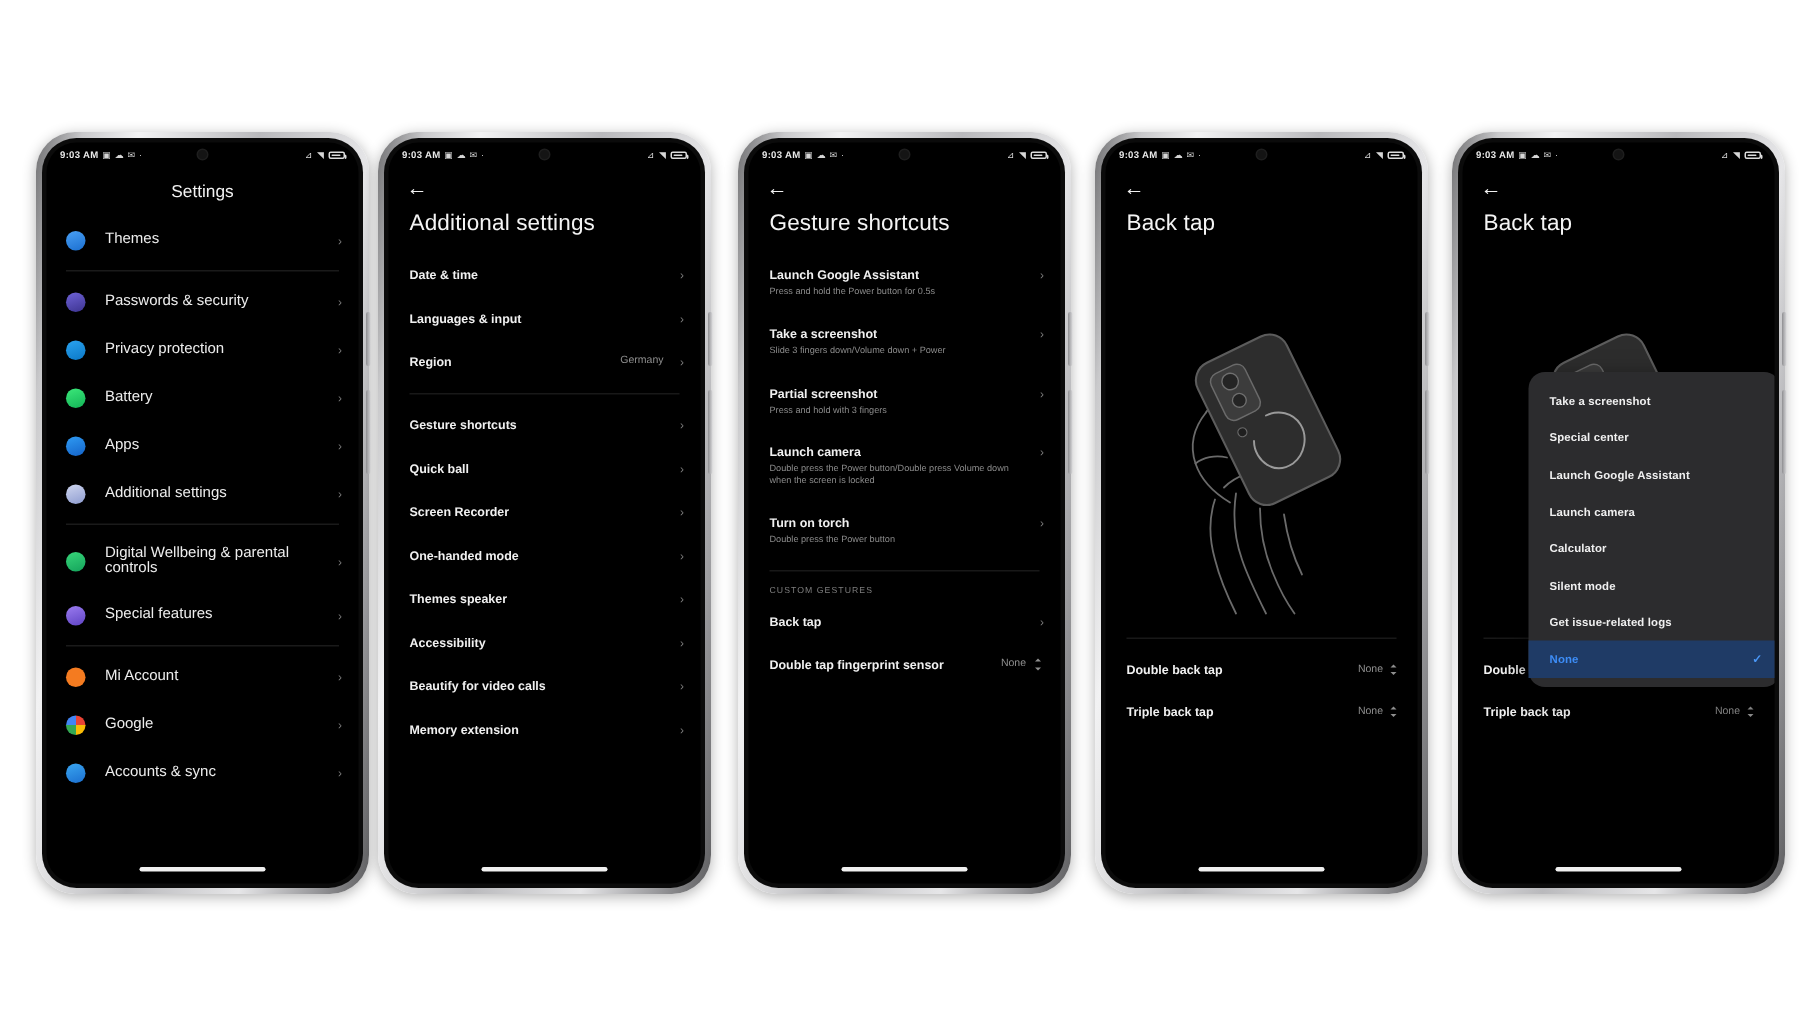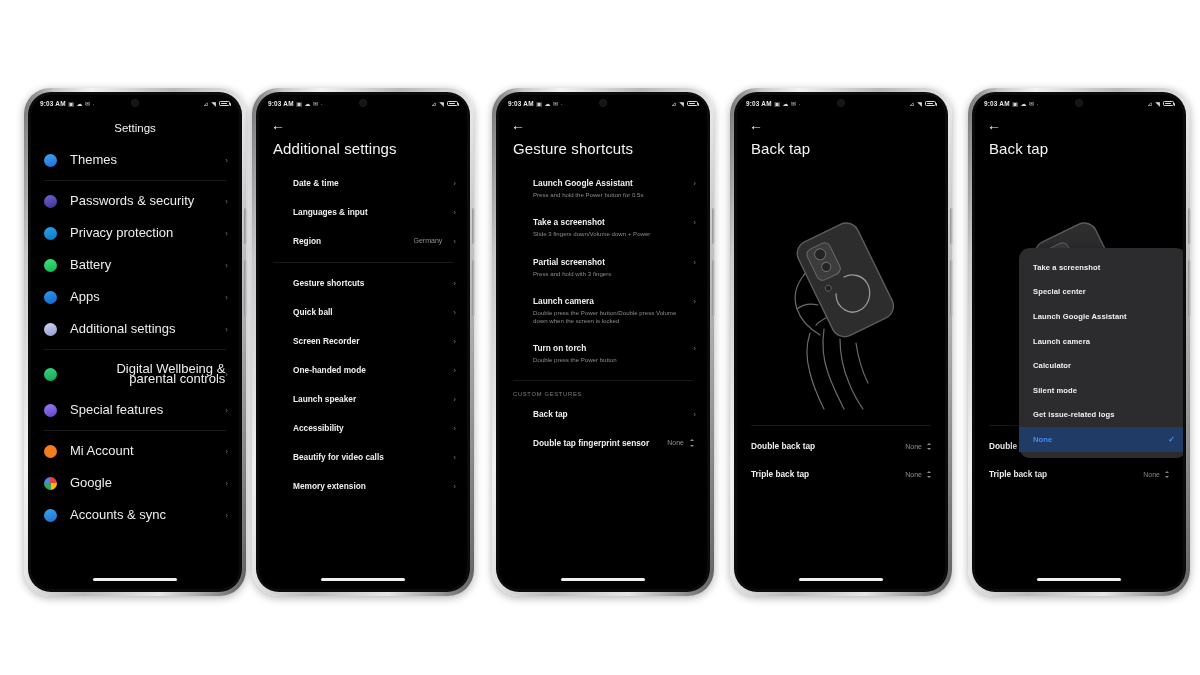--- a/index.html
+++ b/index.html
@@ -113,21 +113,21 @@
   .row1 {
     display: flex; align-items: center;
     padding: 9.5px 11px 9.5px 13px;
     position: relative;
   }
   .row1 .ic {
     width: 13px; height: 13px; margin-right: 13px; flex: 0 0 13px;
     border-radius: 50%;
     display: flex; align-items: center; justify-content: center;
   }
-  .row1 .lbl { font-size: 13px; color: #ededed; line-height: 10.5px; text-align: right; }
+  .row1 .lbl { font-size: 10px; color: #ededed; line-height: 10.5px; }
   .row1 .chev { margin-left: auto; color: #7a7a7a; font-size: 8px; }
   .divider1 { height: 1px; background: #1a1a1a; margin: 4px 13px 4px 13px; }
 
   
   .ic-themes { background: linear-gradient(160deg,#49a0f5,#1b6fd0); border-radius: 3px; }
   .ic-pass   { background: linear-gradient(160deg,#6f63d6,#3c3390); }
   .ic-priv   { background: linear-gradient(160deg,#2aa3f0,#0b78c6); }
   .ic-batt   { background: linear-gradient(160deg,#3ce87a,#12b356); border-radius: 3px; }
   .ic-apps   { background: linear-gradient(160deg,#2f9bf3,#1463c9); }
   .ic-addl   { background: linear-gradient(160deg,#cfd6ef,#8e9cd0); }
@@ -136,21 +136,21 @@
   .ic-mi     { background: #f47b20; border-radius: 2px; }
   .ic-goog   { background: conic-gradient(#ea4335 0 25%, #fbbc05 25% 50%, #34a853 50% 75%, #4285f4 75% 100%); }
   .ic-acct   { background: linear-gradient(160deg,#3aa6f0,#1b6fd0); border-radius: 2px; }
 
   
   .rowg {
     display: flex; align-items: flex-start;
     padding: 9px 11px 9px 14px;
     position: relative;
   }
-  .rowg .txt { flex: 1; margin-left: 20px; }
+  .rowg .txt { flex: 1; }
   .rowg .t1 { font-size: 8.3px; color: #f0f0f0; font-weight: 600; line-height: 11px; }
   .rowg .t2 { font-size: 6.1px; color: #8c8c8c; line-height: 8.3px; margin-top: 2px; }
   .rowg .chev { color: #7b7b7b; font-size: 8px; margin-left: 6px; margin-top: 1px; }
   .rowg .val { font-size: 7px; color: #8f8f8f; margin-left: auto; margin-right: 5px; margin-top: 1px; }
   .divg { height: 1px; background: #181818; margin: 6px 14px; }
   .sect-head {
     font-size: 5.8px; color: #7e7e7e; letter-spacing: .7px;
     padding: 4px 14px 3px 14px; text-transform: uppercase;
   }
   .stepper {
@@ -366,21 +366,21 @@
             <span class="chev">›</span>
           </div>
           <div class="rowg">
             <div class="txt">
                 <div class="t1">One-handed mode</div>
               </div>
             <span class="chev">›</span>
           </div>
           <div class="rowg">
             <div class="txt">
-                <div class="t1">Launch speaker</div>
+                <div class="t1">Themes speaker</div>
               </div>
             <span class="chev">›</span>
           </div>
           <div class="rowg">
             <div class="txt">
                 <div class="t1">Accessibility</div>
               </div>
             <span class="chev">›</span>
           </div>
           <div class="rowg">

